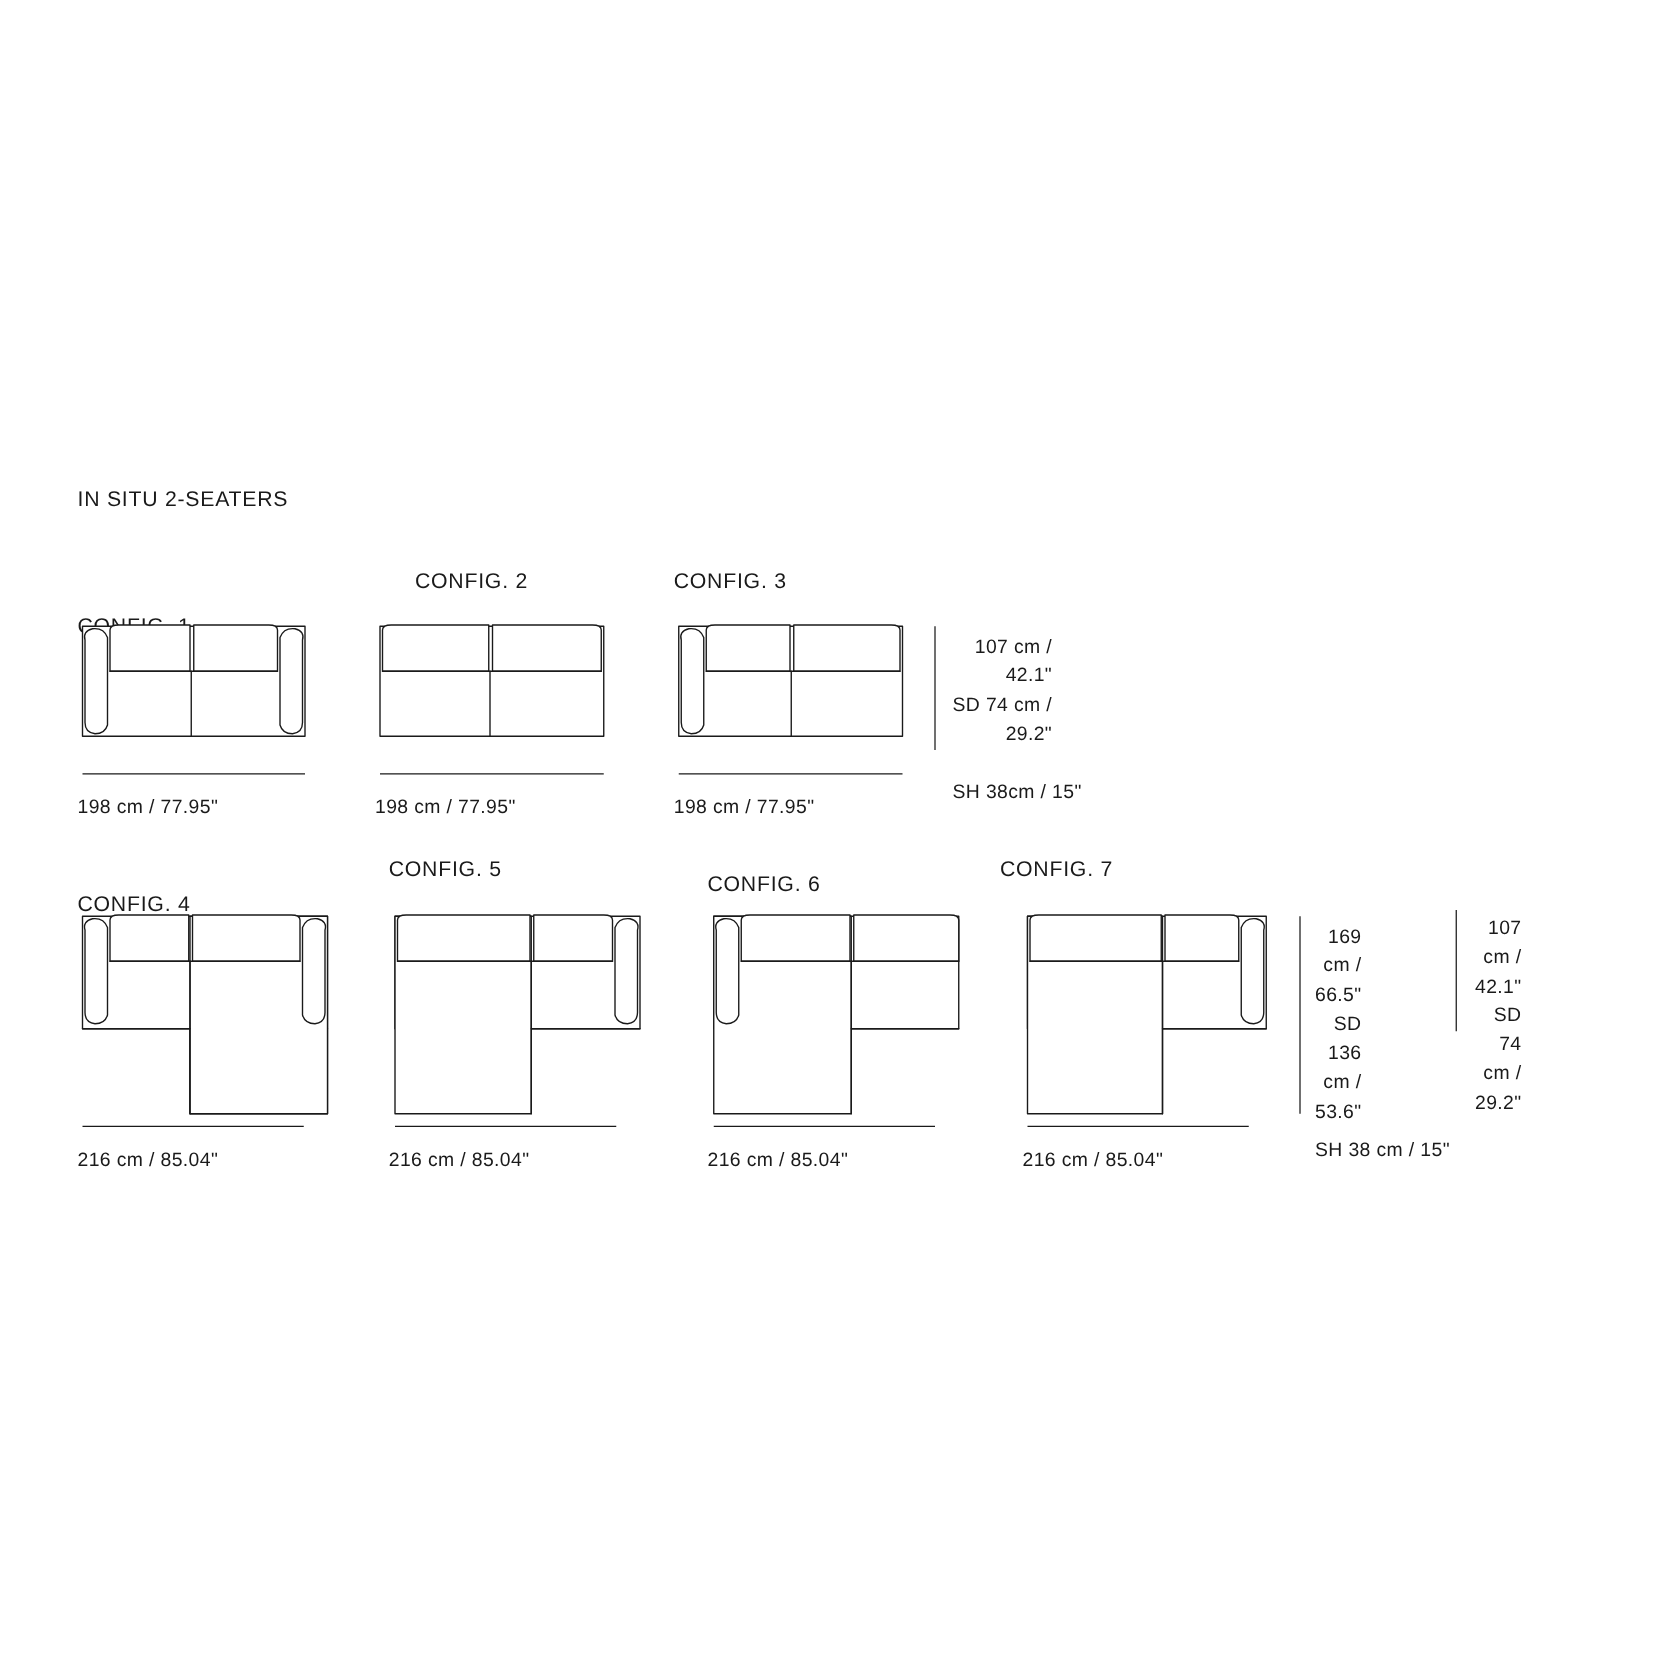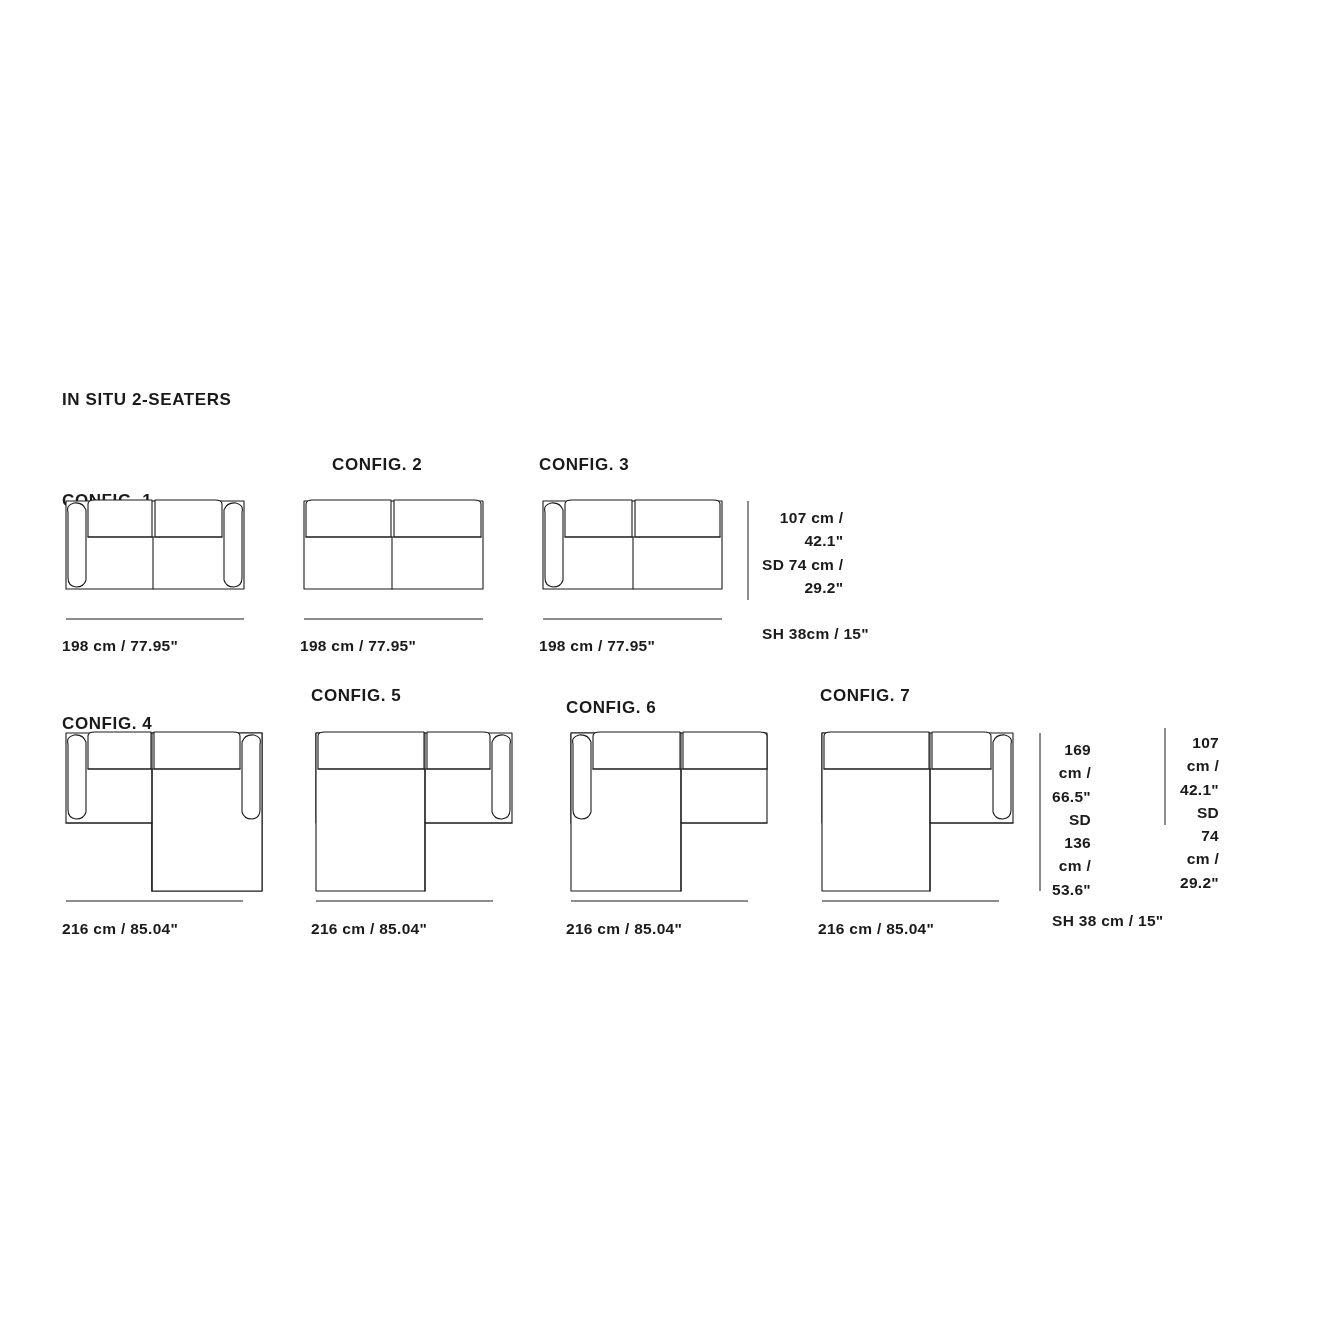--- a/index.html
+++ b/index.html
@@ -13,21 +13,20 @@
     font-family: "Liberation Sans", sans-serif;
     color: #1a1a1a;
     position: relative;
     overflow: hidden;
   }
   .canvas {
     position: absolute;
     left: 0; top: 0;
     width: 1047px;
     height: 1323px;
-    font-weight: bold;
   }
   .title {
     position: absolute;
     left: 62px;
     top: 390px;
     font-size: 17px;
     letter-spacing: 0.6px;
     color: #1a1a1a;
     white-space: nowrap;
   }
@@ -77,21 +76,21 @@
 
   <div class="title">IN SITU 2-SEATERS</div>
 
   <div class="config-label" style="left:62px; top:455px;margin-top:36px;">CONFIG. 1</div>
   <div class="config-label" style="left:300px; top:455px;margin-left:32px;">CONFIG. 2</div>
   <div class="config-label" style="left:539px; top:455px;">CONFIG. 3</div>
 
   <div class="config-label" style="left:62px; top:686px;margin-top:28px;">CONFIG. 4</div>
   <div class="config-label" style="left:311px; top:686px;text-align:center;">CONFIG. 5</div>
   <div class="config-label" style="left:566px; top:686px;margin-top:12px;">CONFIG. 6</div>
-  <div class="config-label" style="left:820px; top:686px;">CONFIG. 7</div>
+  <div class="config-label" style="left:800px; top:686px;">CONFIG. 7</div>
 
   <div class="dim-label" style="left:62px; top:635px;">198 cm / 77.95"</div>
   <div class="dim-label" style="left:300px; top:635px;">198 cm / 77.95"</div>
   <div class="dim-label" style="left:539px; top:635px;">198 cm / 77.95"</div>
 
   <div class="dim-block" style="left:762px; top:506px;">107 cm /
 42.1"
 SD 74 cm /
 29.2"</div>
   <div class="dim-label" style="left:762px; top:623px;">SH  38cm / 15"</div>

